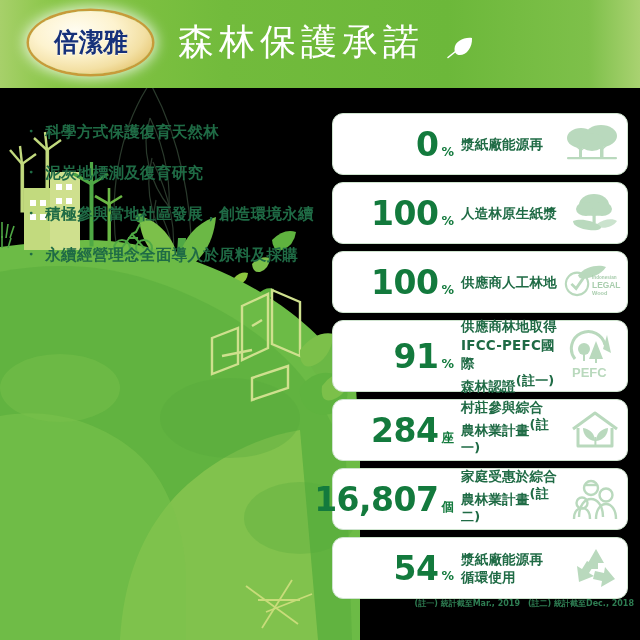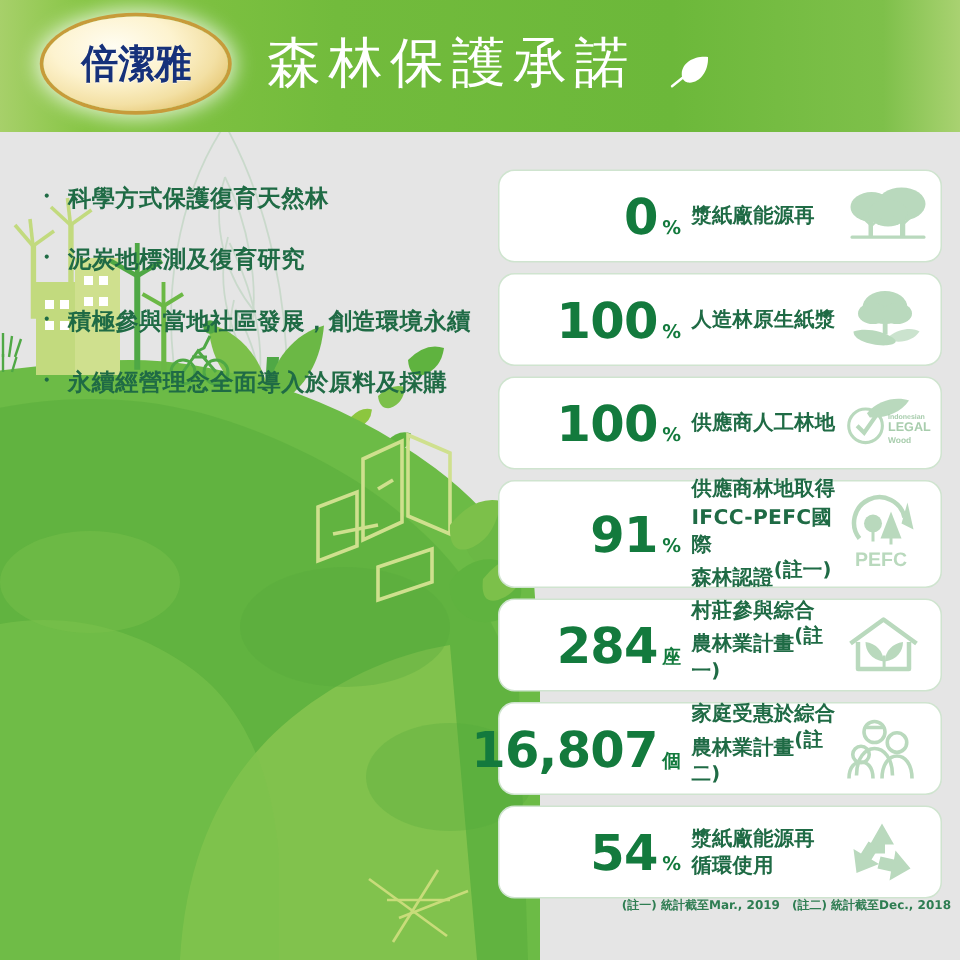--- a/index.html
+++ b/index.html
@@ -2,21 +2,21 @@
 <html><head>
 <meta charset="utf-8">
 <style>
   html,body{margin:0;padding:0;}
   body{
     width:640px;height:640px;overflow:hidden;
     background:#ffffff;
     font-family:"Liberation Sans","DejaVu Sans",sans-serif;
     -webkit-font-smoothing:antialiased;
   }
-  .page{position:relative;width:640px;height:640px;overflow:hidden;background:#e5e5e5;}
+  .page{position:relative;width:640px;height:640px;overflow:hidden;background:#000000;}
 
   
   .header{
     position:absolute;left:0;top:0;width:640px;height:88px;
     background:linear-gradient(90deg,#a7d06a 0%,#86c544 9%,#72bb3c 35%,#6cb83a 70%,#7ec04a 92%,#a9d271 100%);
     overflow:hidden;
   }
   .logo{
     position:absolute;left:29px;top:11px;width:123px;height:63px;
     border-radius:50%;
@@ -76,21 +76,21 @@
   }
   .label{
     flex:1 1 auto;
     font-family:"DejaVu Sans","Liberation Sans",sans-serif;
     font-size:13.5px;font-weight:bold;color:#1f6b45;line-height:1.35;
     letter-spacing:.2px;
   }
   .label .sup{font-size:13px;vertical-align:super;font-weight:bold;}
   .icon-slot{
     flex:0 0 64px;width:64px;height:100%;
-    display:flex;align-items:center;justify-content:flex-start;padding-right:6px;box-sizing:border-box;
+    display:flex;align-items:center;justify-content:flex-end;padding-right:6px;box-sizing:border-box;
   }
   .icon-slot svg{display:block;}
 
   
   .footnote{
     position:absolute;left:408px;top:598px;width:226px;
     font-family:"DejaVu Sans","Liberation Sans",sans-serif;
     font-size:8px;color:#2e7d52;font-weight:bold;letter-spacing:0px;
     text-align:right;
   }

